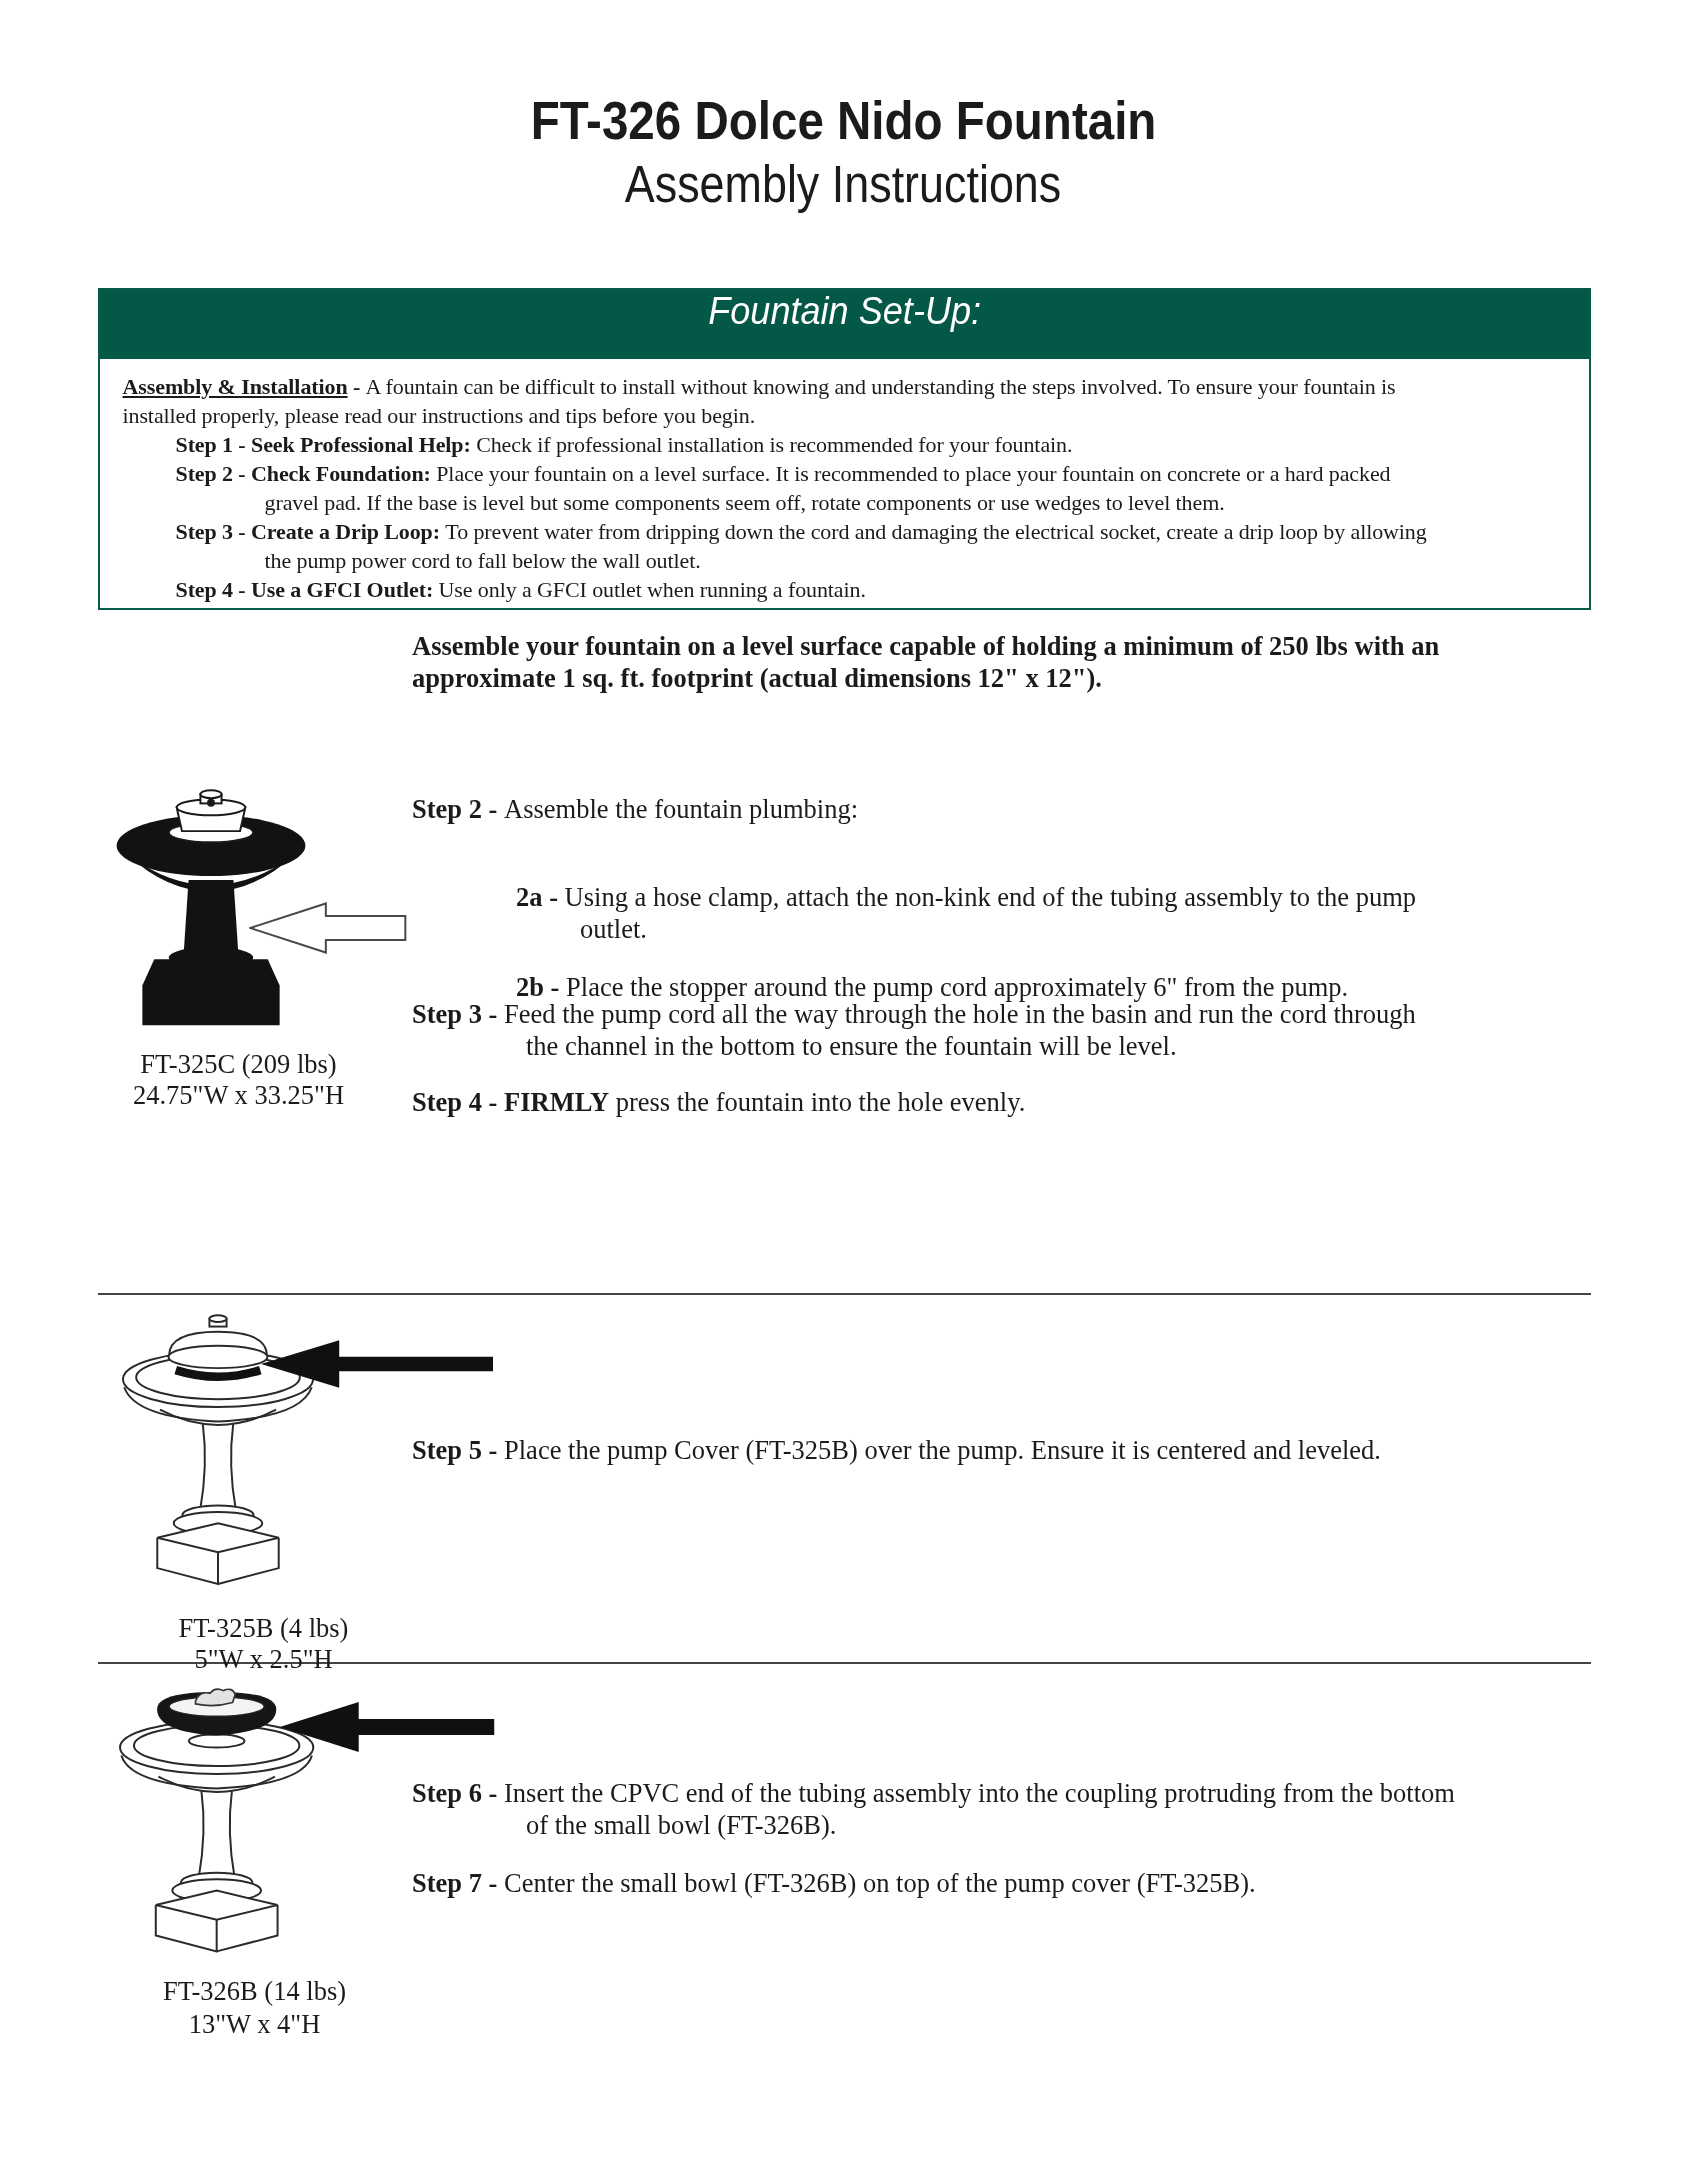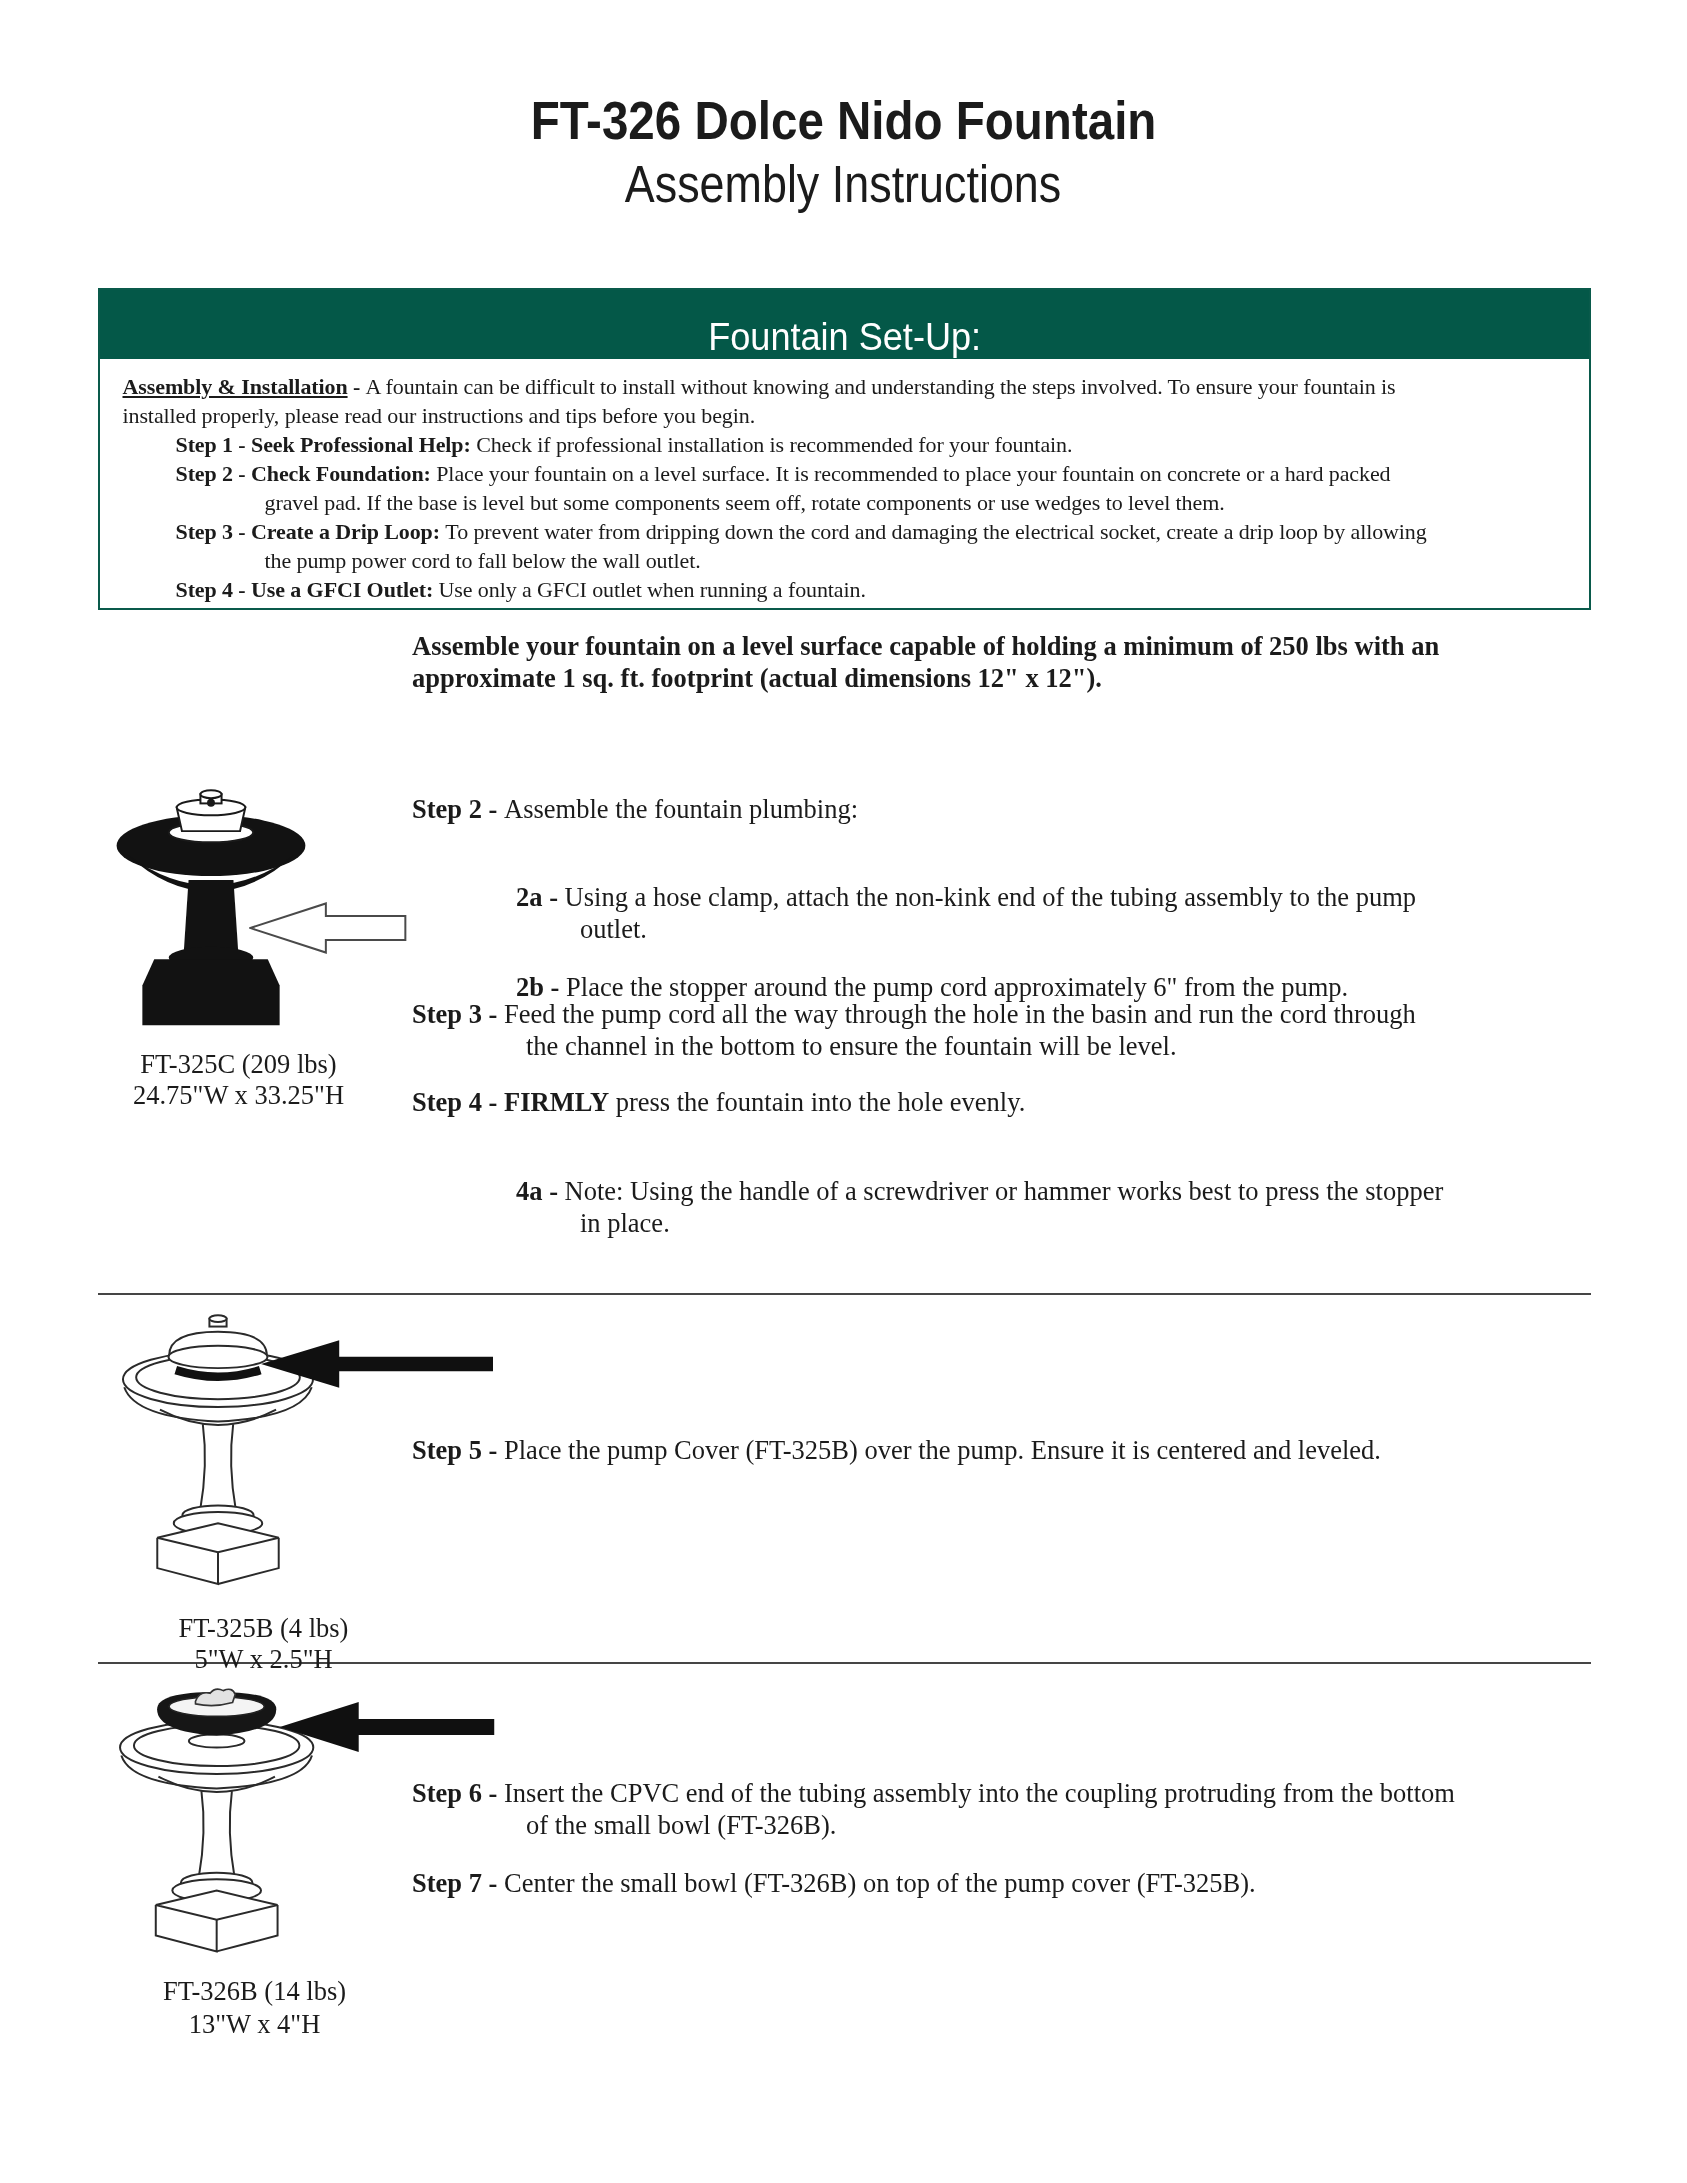--- a/index.html
+++ b/index.html
@@ -10,21 +10,21 @@
   }
   
   .title-line{position:absolute;left:0;width:100%;text-align:center;
     font-family:"Liberation Sans",sans-serif;line-height:1;white-space:nowrap;}
   .title-1{top:93px;font-size:54px;font-weight:bold;}
   .title-2{top:159px;font-size:51px;font-weight:normal;}
   .title-line>span{display:inline-block;transform:scaleX(.88);transform-origin:center;}
   
   .setup-box{position:absolute;left:98px;top:288px;width:1493px;height:322px;
     border:2px solid #0a5a4b;box-sizing:border-box;background:#fff;}
-  .setup-header{height:69px;background:#045848;display:flex;align-items:flex-end;justify-content:center;}
+  .setup-header{height:69px;background:#045848;display:flex;align-items:flex-start;justify-content:center;font-style:italic;}
   .setup-header>span{color:#ffffff;font-family:"Liberation Sans",sans-serif;font-size:38px;
     display:inline-block;transform:scaleX(.95);}
   .setup-body{padding:13.2px 18.5px 0 22.5px;font-size:22px;line-height:29px;letter-spacing:-0.1px;}
   .setup-intro{margin:0;}
   .bstep{margin:0 0 0 53px;padding-left:89px;text-indent:-89px;}
   .b{font-weight:bold;text-align:center;}
   .u{text-decoration:underline;}
   
   .mintro{position:absolute;left:412px;width:1164px;font-size:26.5px;line-height:32px;font-weight:bold;}
   .mstep{position:absolute;left:412px;width:1164px;font-size:26.5px;line-height:32px;
@@ -57,21 +57,20 @@
     </div>
   </div>
 
   <div class="mintro" style="top:630px"><span>Assemble your fountain on a level surface capable of holding a minimum of 250 lbs with an<br>approximate 1 sq. ft. footprint (actual dimensions 12" x 12").</span></div>
 
   <div class="mstep" style="top:793px"><span class="b">Step 2 - </span><span>Assemble the fountain plumbing:</span></div>
   <div class="msub" style="top:851px"><span class="b">2a - </span><span>Using a hose clamp, attach the non-kink end of the tubing assembly to the pump<br>outlet.</span></div>
   <div class="msub" style="top:941px"><span class="b">2b - </span><span>Place the stopper around the pump cord approximately 6" from the pump.</span></div>
   <div class="mstep" style="top:998px"><span class="b">Step 3 - </span><span>Feed the pump cord all the way through the hole in the basin and run the cord through<br>the channel in the bottom to ensure the fountain will be level.</span></div>
   <div class="mstep" style="top:1086px"><span class="b">Step 4 - </span><span class="b">FIRMLY</span><span> press the fountain into the hole evenly.</span></div>
-  <div class="msub" style="top:1145px"><span class="b">4a - </span><span>Note: Using the handle of a screwdriver or hammer works best to press the stopper<br>in place.</span></div>
   <div class="mstep" style="top:1434px"><span class="b">Step 5 - </span><span>Place the pump Cover (FT-325B) over the pump. Ensure it is centered and leveled.</span></div>
   <div class="mstep" style="top:1777px"><span class="b">Step 6 - </span><span>Insert the CPVC end of the tubing assembly into the coupling protruding from the bottom<br>of the small bowl (FT-326B).</span></div>
   <div class="mstep" style="top:1867px"><span class="b">Step 7 - </span><span>Center the small bowl (FT-326B) on top of the pump cover (FT-325B).</span></div>
 
   <div class="divider" style="top:1293px"></div>
   <div class="divider" style="top:1662px"></div>
 
   <div class="fig" style="left:112px;top:786px">
     <svg width="198" height="248" viewBox="0 0 300 375">
       <g fill="#121212">

